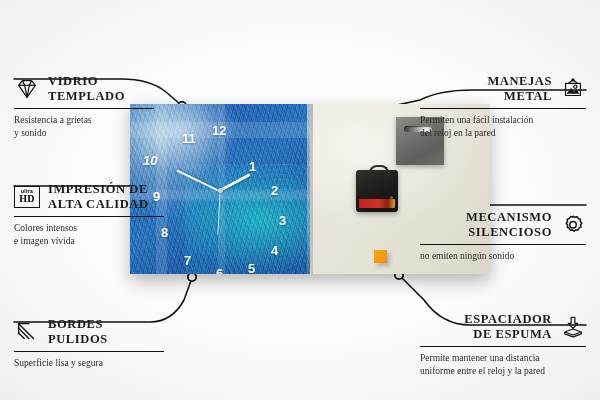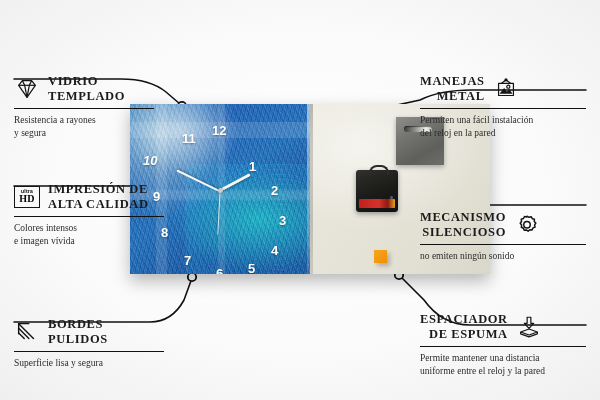--- a/index.html
+++ b/index.html
@@ -118,21 +118,21 @@
   .ttl{
     font-family:"Liberation Serif", serif;font-weight:700;
     font-size:12.5px;letter-spacing:.6px;color:#1b1b1b;line-height:1.18;
     text-transform:uppercase;
   }
   .rule{height:1.6px;background:#111;margin:4px 0 5px 0;}
   .sub{font-size:9.5px;color:#2b2b2b;line-height:1.35;font-family:"Liberation Serif", serif;}
   .left .head{justify-content:flex-start;}
   .left .ttl{text-align:left;}
   .left .sub{text-align:left;}
-  .right .head{}
+  .right .head{justify-content:flex-end;}
   .right .ttl{text-align:right;}
   .right .sub{text-align:left;}
 
   .ico{width:26px;height:24px;flex:0 0 auto;display:block;}
 
   
   .hdbox{
     width:26px;height:22px;border:1.6px solid #151515;box-sizing:border-box;
     display:flex;flex-direction:column;align-items:center;justify-content:center;line-height:1;
   }
@@ -225,22 +225,22 @@
             <path d="M19,3 L16.5,8 L14,21"></path>
         </g>
       </svg>
       <div class="ttl">
         <div>VIDRIO</div>
         <div>TEMPLADO</div>
       </div>
     </div>
     <div class="rule"></div>
     <div class="sub">
-      <div>Resistencia a rayones</div>
-      <div>y segura</div>
+      <div>Resistencia a grietas</div>
+      <div>y sonido</div>
     </div>
   </div>
 
   <div class="callout left" style="left:14px;top:150px;width:150px;">
     <div class="head">
       <div class="hdbox">
         <span class="u">ultra</span>
         <span class="h">HD</span>
       </div>
       <div class="ttl">

